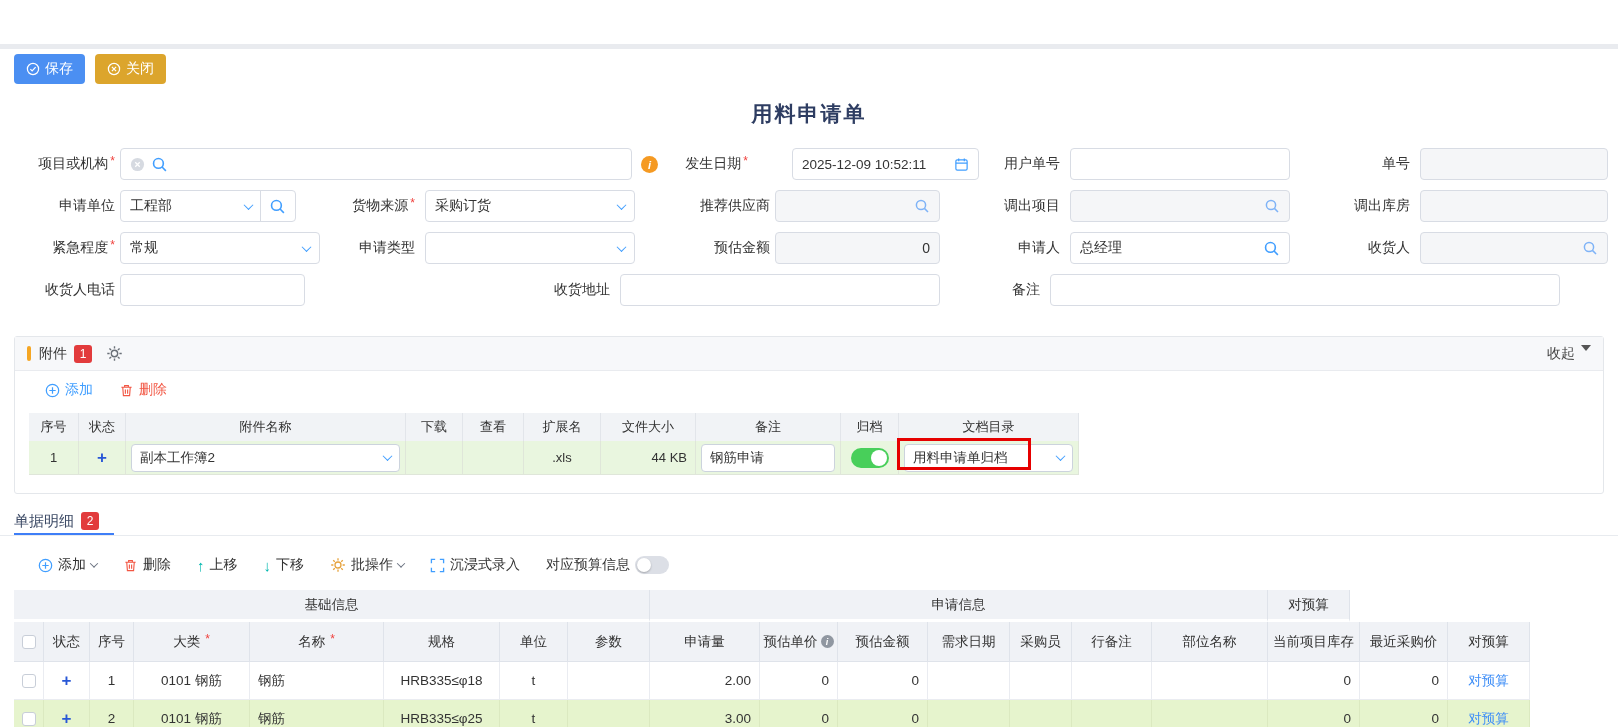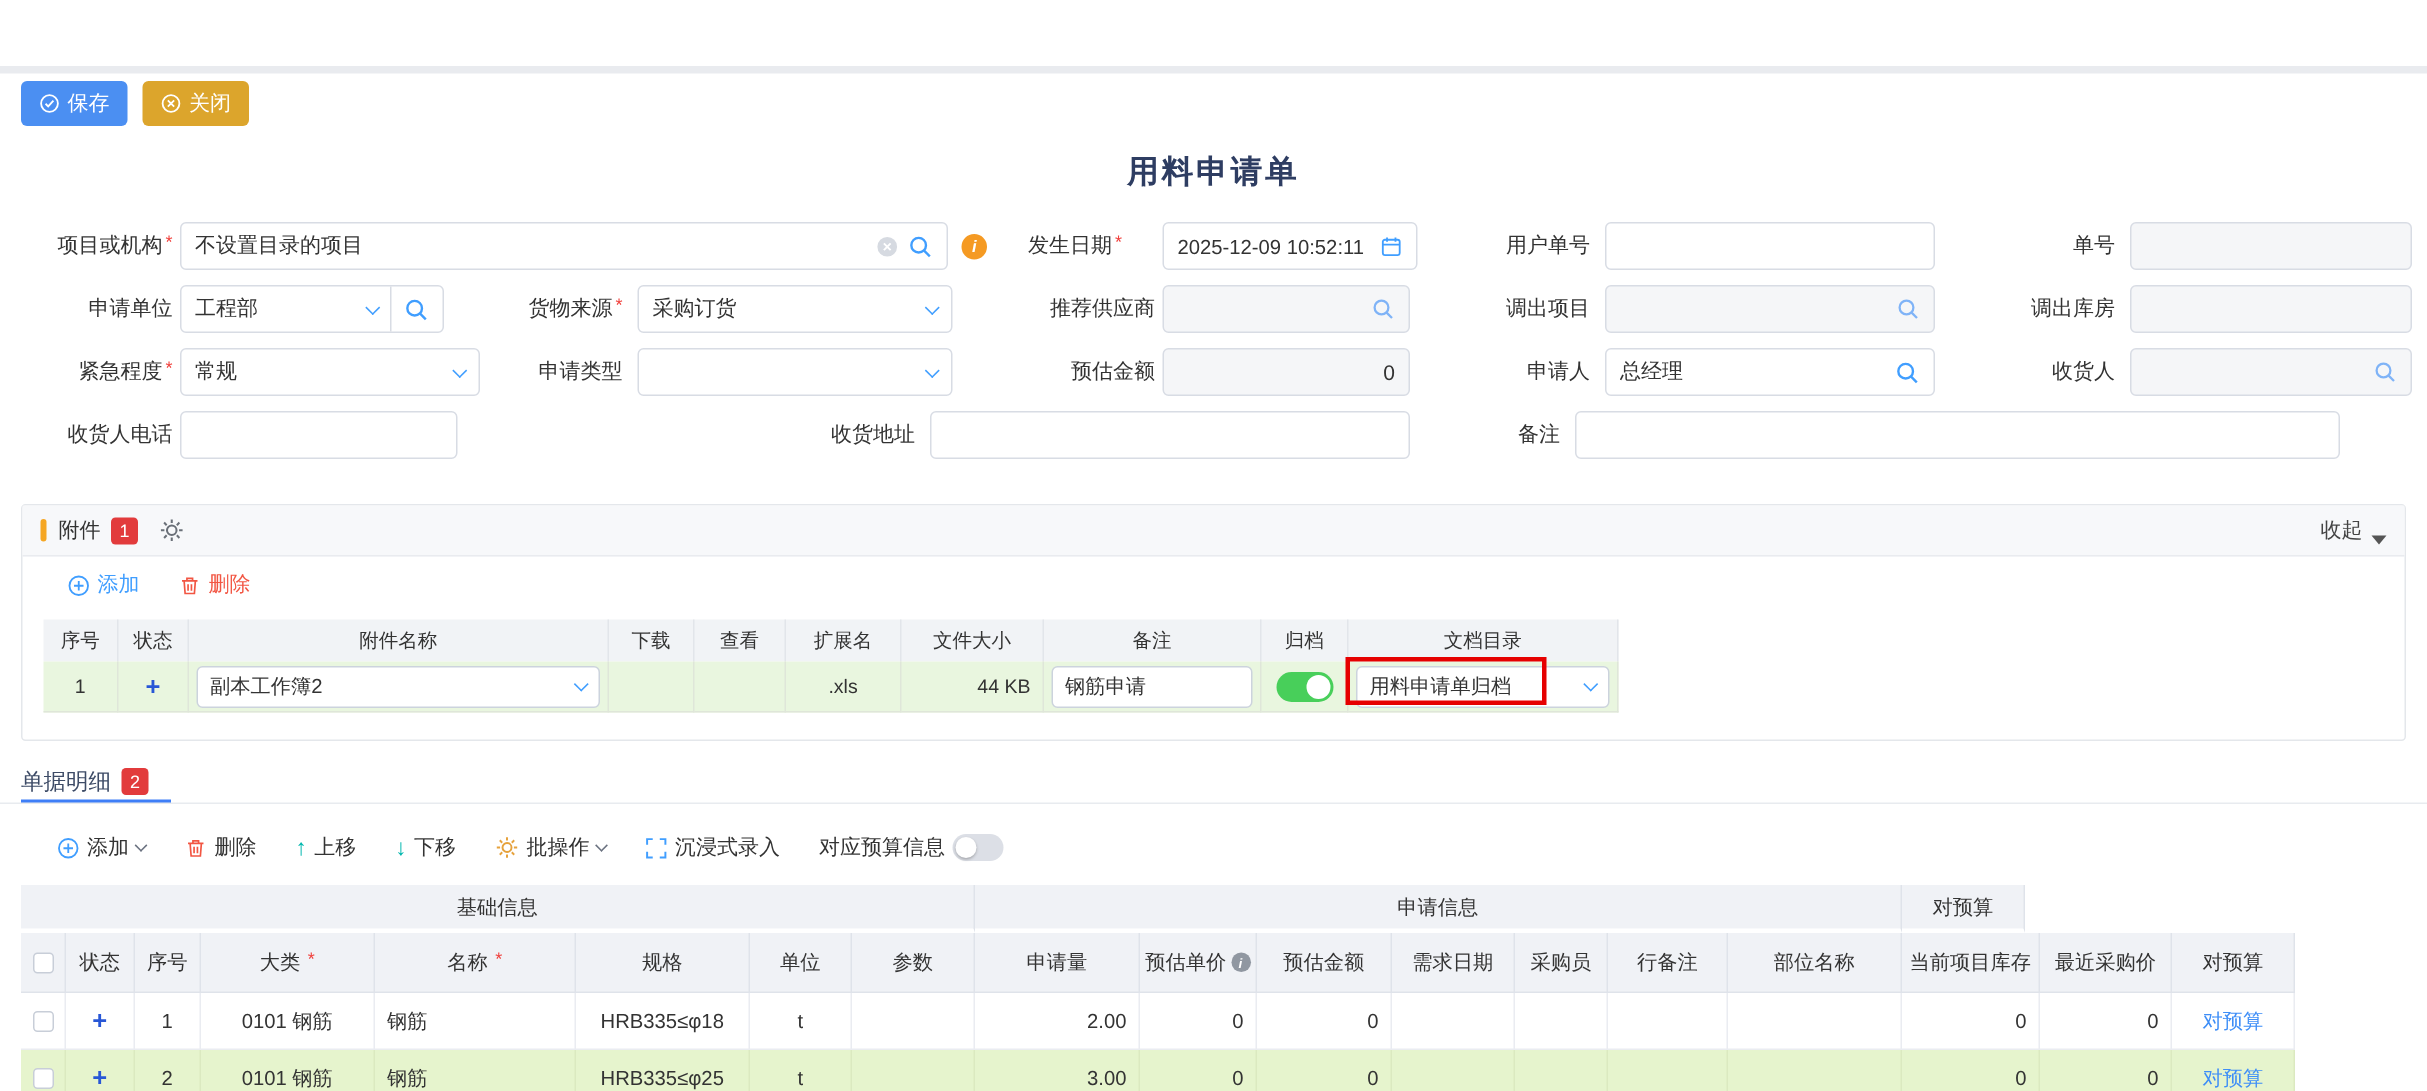--- a/index.html
+++ b/index.html
@@ -28,21 +28,21 @@
   .ic { flex:none; display:flex; align-items:center; }
   .info-orange { position:absolute; width:17px; height:17px; border-radius:50%; background:#f59a23; color:#fff;
                  font-size:11px; font-weight:bold; display:flex; align-items:center; justify-content:center; font-style:italic; }
 
   
   .panel { position:absolute; left:14px; top:292px; width:1590px; height:158px; border:1px solid #e4e7eb; border-radius:3px; background:#fff; }
   .panel-head { height:34px; background:#f7f8fa; border-bottom:1px solid #e9ebef; display:flex; align-items:center; padding:0 12px; }
   .obar { width:4px; height:15px; background:#f5a623; border-radius:2px; margin-right:8px; }
   .badge { background:#e23b3c; color:#fff; font-size:12px; min-width:18px; height:18px; padding:0 4px; border-radius:3px;
            display:inline-flex; align-items:center; justify-content:center; margin-left:7px; }
-  .collapse { margin-left:auto; display:flex; align-items:flex-end; gap:6px; color:#444; cursor:pointer;padding-left:10px; }
+  .collapse { margin-left:auto; display:flex; align-items:flex-start; gap:6px; color:#444; cursor:pointer;padding-left:10px; }
   .tri-down { width:0; height:0; border-left:5px solid transparent; border-right:5px solid transparent; border-top:6px solid #555; }
   .panel-toolbar { height:38px; display:flex; align-items:center; gap:26px; padding:0 30px; }
   .tool { display:flex; align-items:center; gap:5px; cursor:pointer; white-space:nowrap; }
   .tool.blue { color:#409eff; } .tool.red { color:#f25643; }
 
   .atab-head { position:absolute; left:14px; top:76px; height:28px; display:flex; background:#f1f3f6; }
   .atab-row  { position:absolute; left:14px; top:104px; height:34px; display:flex; background:#e9f6df; }
   .ac { border-right:1px solid #e2e5ea; display:flex; align-items:center; justify-content:center; font-size:13px; color:#333; }
   .atab-row .ac { border-right:1px solid #dfe6d9; border-bottom:1px solid #dfe6d9; }
   .ac.r { justify-content:flex-end; padding-right:8px; }
@@ -115,41 +115,40 @@
     <span>关闭</span>
   </button>
 
   <div class="page-title">用料申请单</div>
 
   <div class="lbl req" style="left:0;top:104px;width:115px">
       <span>项目或机构</span>
       <span class="star">*</span>
     </div>
   <div class="fld" style="left:120px;top:104px;width:512px">
-    <span class="val">不设置目录的项目</span>
     <span class="ic">
         <svg width="15" height="15" viewBox="0 0 16 16">
           <circle cx="8" cy="8" r="7" fill="#d6dae1"></circle>
           <path d="M5.6 5.6l4.8 4.8M10.4 5.6l-4.8 4.8" stroke="#fff" stroke-width="1.4"></path>
         </svg>
       </span>
     <span class="ic">
         <svg width="17" height="17" viewBox="0 0 16 16">
           <circle cx="7" cy="7" r="4.6" fill="none" stroke="#409eff" stroke-width="1.5"></circle>
           <path d="M10.4 10.4L14 14" stroke="#409eff" stroke-width="1.5"></path>
         </svg>
       </span>
   </div>
   <div class="info-orange" style="left:641px;top:112px">i</div>
 
   <div class="lbl req" style="left:633px;top:104px;width:115px">
       <span>发生日期</span>
       <span class="star">*</span>
     </div>
-  <div class="fld" style="left:775px;top:104px;width:170px">
+  <div class="fld" style="left:792px;top:104px;width:187px">
     <span class="val" style="font-size:13.5px">2025-12-09 10:52:11</span>
     <span class="ic">
         <svg width="15" height="15" viewBox="0 0 16 16">
           <rect x="2" y="3" width="12" height="11" rx="1.5" fill="none" stroke="#409eff" stroke-width="1.3"></rect>
           <path d="M2 6.5h12M5 1.5v3M11 1.5v3" stroke="#409eff" stroke-width="1.3"></path>
         </svg>
       </span>
   </div>
 
   <div class="lbl" style="left:945px;top:104px;width:115px">

